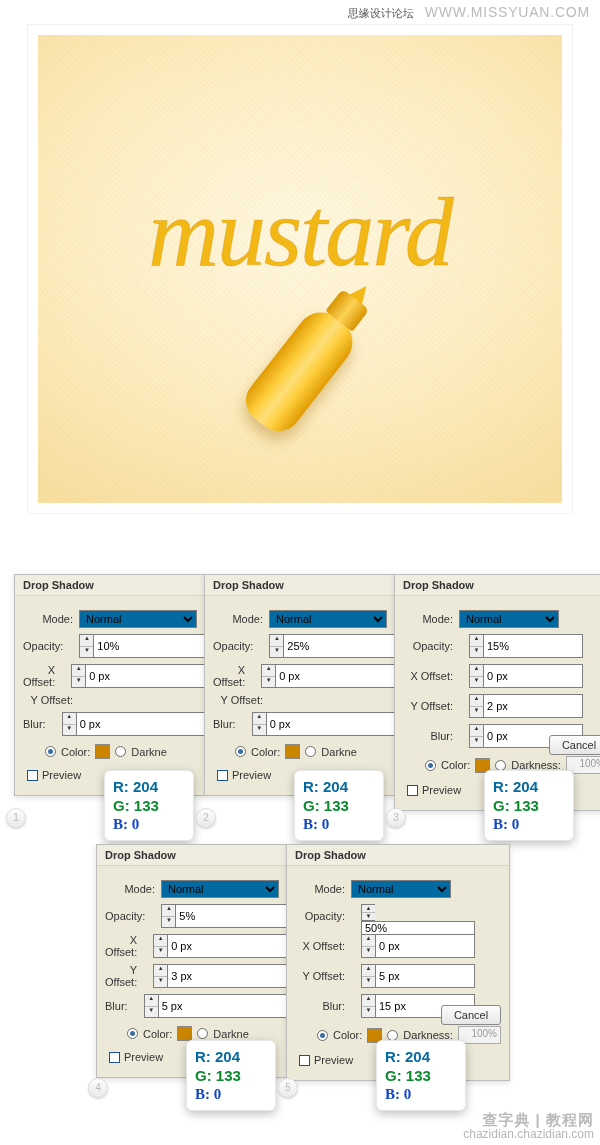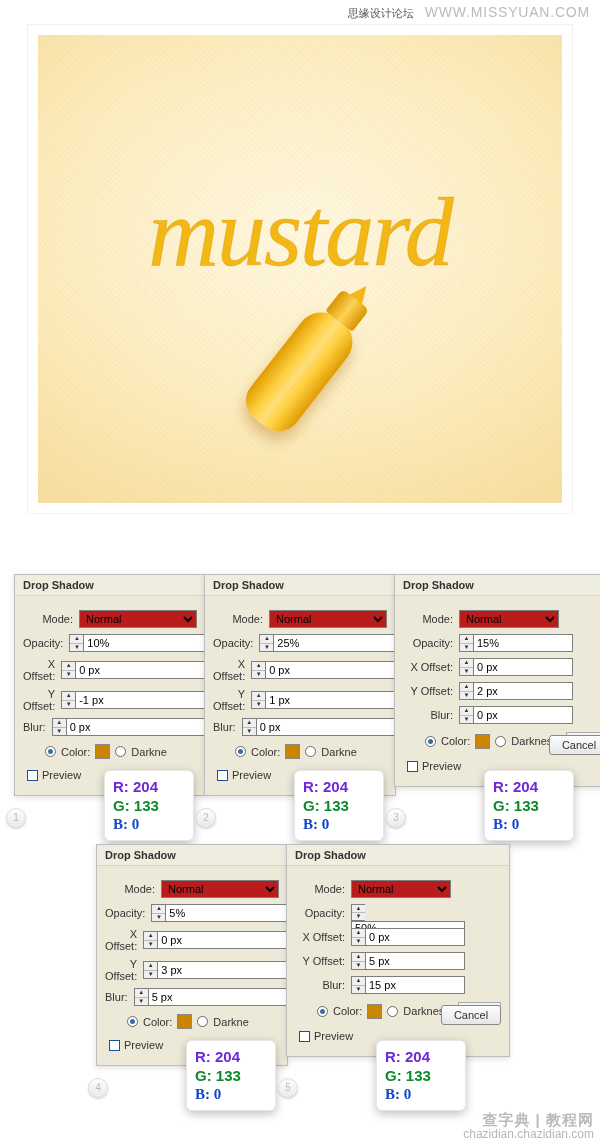--- a/index.html
+++ b/index.html
@@ -120,28 +120,29 @@
   .fieldrow .lbl {
     width: 56px;
     text-align: right;
     padding-right: 6px;
     color: #333;
   }
   .sel {
     flex: 1;
     height: 18px;
     font-size: 11px;
-    background: #b91c1c;
+    background: #0369a1;
     border: 1px solid #7e7e7e;
     padding: 0 2px;
   }
   .spin {
     display: inline-flex;
     align-items: stretch;
-    height: 18px;
+    height: 24px;
+    margin-left: 10px;
   }
   .spin .btns {
     width: 14px;
     display: flex;
     flex-direction: column;
     border: 1px solid #7e7e7e;
     border-right: none;
     background: #efefef;
   }
   .spin .btns span {
@@ -221,21 +222,21 @@
     background: #fff;
     border-radius: 6px;
     box-shadow: 0 3px 10px rgba(0,0,0,.25);
     border: 1px solid #e6e6e6;
     padding: 6px 8px;
     font-weight: bold;
     font-size: 15px;
     line-height: 19px;
     font-family: Arial, sans-serif;
   }
-  .rgb-call .r { color: #6d28d9; }
+  .rgb-call .r { color: #0369a1; }
   .rgb-call .g { color: #0a8a2d; }
   .rgb-call .b { color: #1446c9; font-family: Liberation Serif, serif; }
 
   .step-badge {
     position:absolute;
     width: 20px; height: 20px;
     border-radius: 50%;
     background: linear-gradient(#fefefe,#e9e9e9);
     border: 1px solid #ddd;
     box-shadow: 0 1px 2px rgba(0,0,0,.2);
@@ -302,27 +303,20 @@
           <div class="spin">
               <div class="btns">
                 <span>▲</span>
                 <span>▼</span>
               </div>
             <input value="0 px" style="">
             </div>
         </div>
         <div class="fieldrow">
           <span class="lbl">Y Offset:</span>
-          <div class="spin">
-              <div class="btns">
-                <span>▲</span>
-                <span>▼</span>
-              </div>
-            <input value="-1 px" style="">
-            </div>
         </div>
         <div class="fieldrow">
           <span class="lbl">Blur:</span>
           <div class="spin">
               <div class="btns">
                 <span>▲</span>
                 <span>▼</span>
               </div>
             <input value="0 px" style="">
             </div>
@@ -369,27 +363,20 @@
           <div class="spin">
               <div class="btns">
                 <span>▲</span>
                 <span>▼</span>
               </div>
             <input value="0 px" style="">
             </div>
           </div>
         <div class="fieldrow">
             <span class="lbl">Y Offset:</span>
-          <div class="spin">
-              <div class="btns">
-                <span>▲</span>
-                <span>▼</span>
-              </div>
-            <input value="1 px" style="">
-            </div>
           </div>
         <div class="fieldrow">
             <span class="lbl">Blur:</span>
           <div class="spin">
               <div class="btns">
                 <span>▲</span>
                 <span>▼</span>
               </div>
             <input value="0 px" style="">
             </div>

